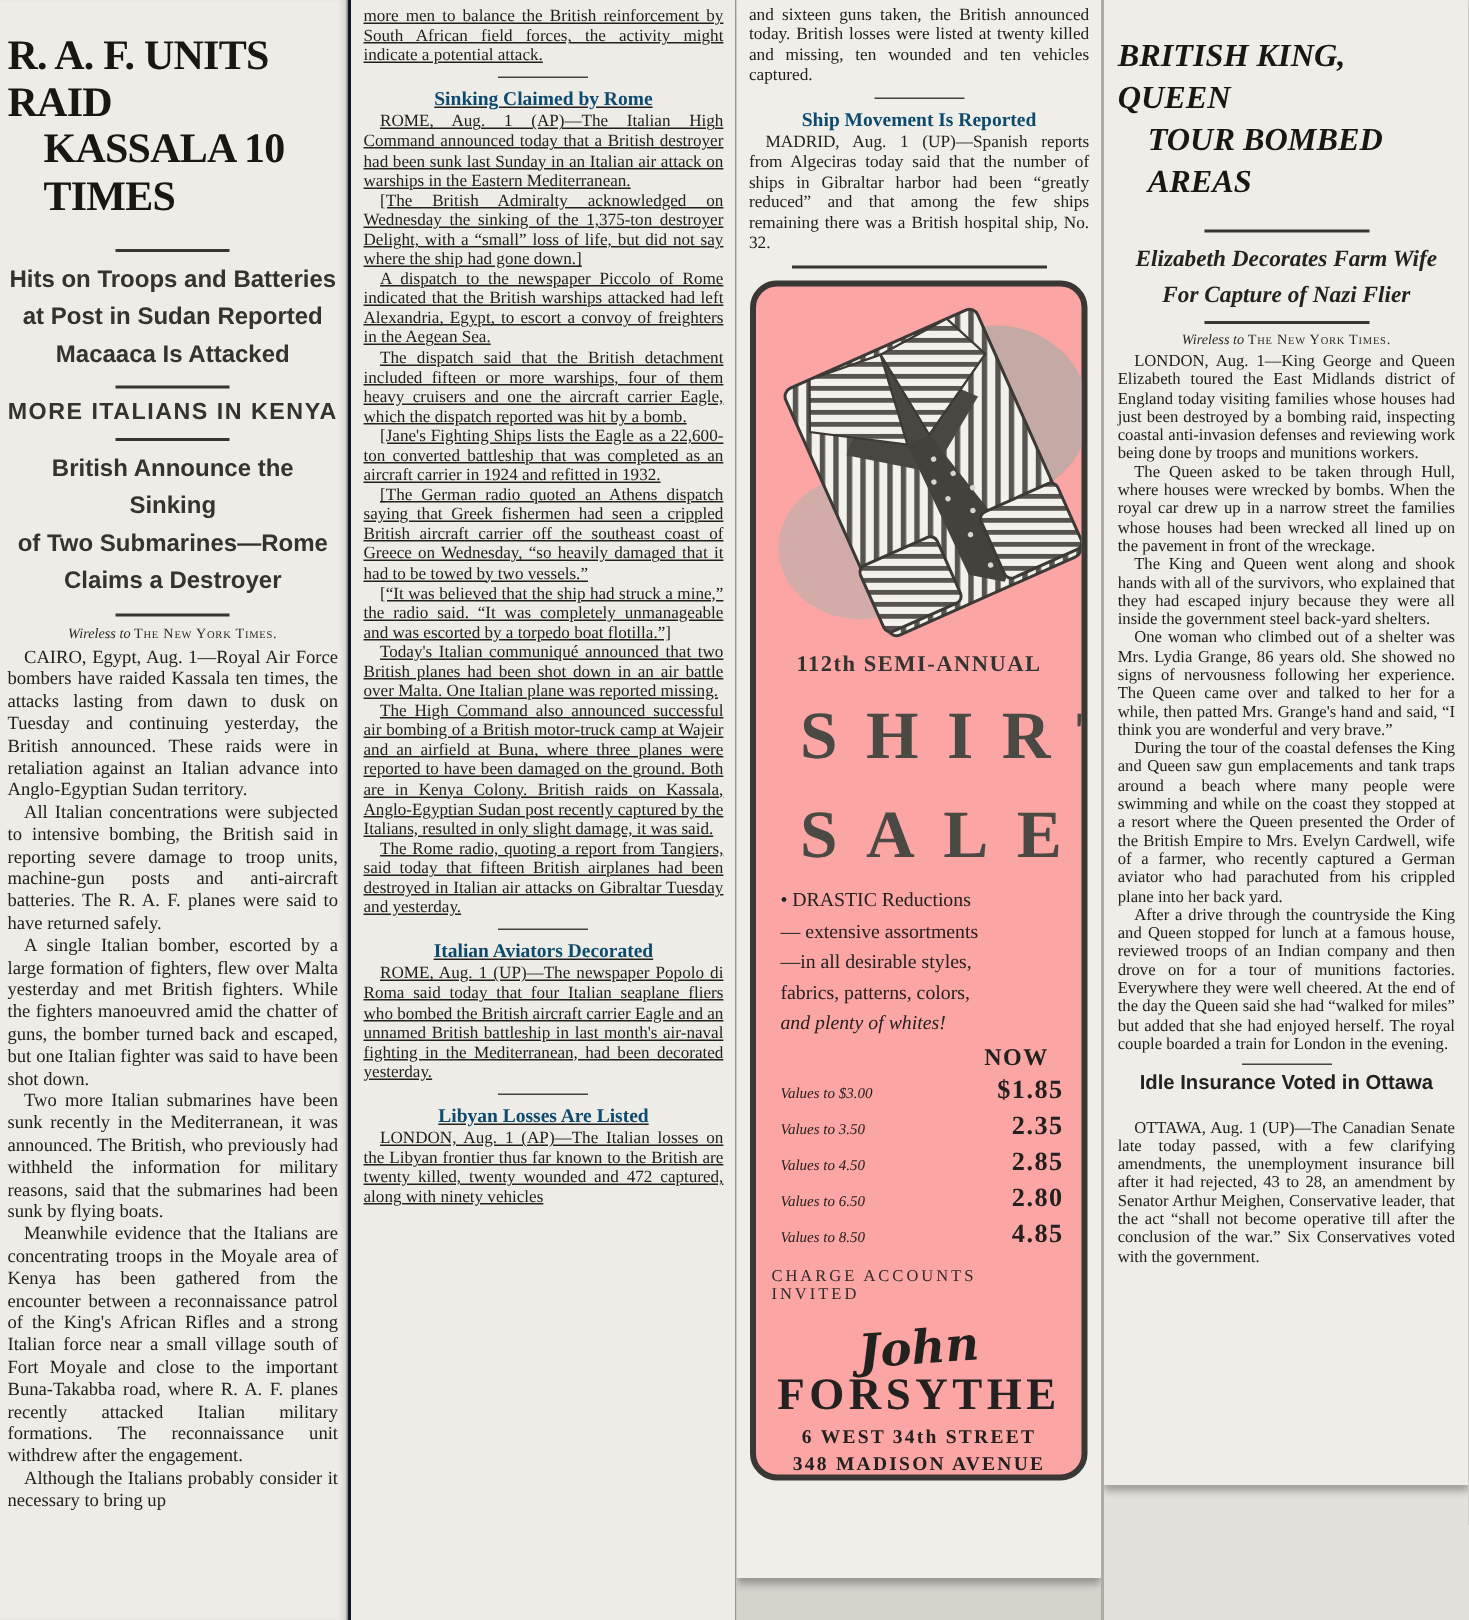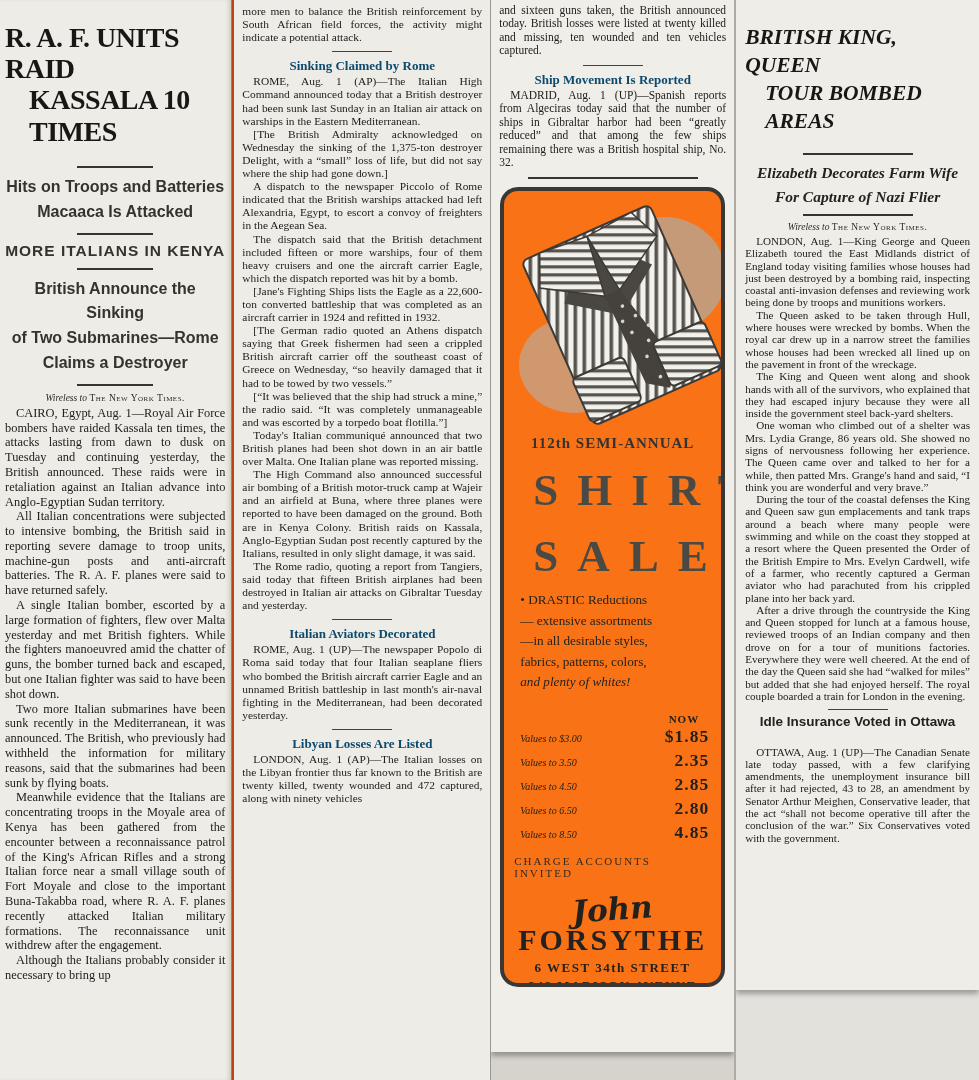--- a/index.html
+++ b/index.html
@@ -1,21 +1,21 @@
 <!DOCTYPE html>
 <html><head>
 <meta charset="utf-8">
 <style>
   html,body {margin:0; padding:0; background:#c6c3bd;}
   .page {position:relative; width:979px; height:1080px; overflow:hidden; display:flex;
          background:#d8d5cf; color:#22211e;
          font-family:"Liberation Serif","DejaVu Serif",serif;}
   .col {box-sizing:border-box; overflow:hidden; background:#eeece7;}
   .col1 {width:237px; padding:3px 6px 0 5px; border-right:1px solid #8a8781; box-shadow:inset -4px 0 6px -4px rgba(0,0,0,.25);}
-  .col2 {width:264px; padding:5px 8px 0 8px; border-left:2px solid #c2410c; border-right:1px solid #9b9892;}
+  .col2 {width:264px; padding:5px 8px 0 8px; border-left:2px solid #0f172a; border-right:1px solid #9b9892;text-decoration:underline;}
   .col3 {width:250px; background:#d6d3cd; border-right:2px solid #aeaba5;}
   .clip3 {background:#f0eee9; height:1052px; box-sizing:border-box; padding:4px 8px 0 8px; overflow:hidden; box-shadow:0 4px 5px rgba(0,0,0,.3);}
   .col4 {width:248px; background:#e3e1dc;}
   .clip4 {background:#efede8; height:990px; box-sizing:border-box; padding:6px 9px 0 9px; overflow:hidden; box-shadow:0 4px 5px rgba(0,0,0,.3);}
 
   .hl-kassala {font-weight:bold; font-size:28px; line-height:1.12; letter-spacing:-.5px; color:#181714;}
   .hl-kassala .l2 {display:block; padding-left:24px;}
   .rule {border:0; border-top:2px solid #37352f; width:76px; margin:8px auto 7px;}
   .rule-thin {border:0; border-top:1.5px solid #44423c; width:60px; margin:7px auto 5px;}
   .deck {font-family:"Liberation Sans","DejaVu Sans",sans-serif; font-weight:bold; color:#35332e;
@@ -35,49 +35,50 @@
   .subhead {font-weight:bold; text-align:center; font-size:13px; margin:7px 0 3px; color:#0c4a6e;}
   .subhead-sans {font-family:"Liberation Sans","DejaVu Sans",sans-serif; font-weight:bold; text-align:center;
                  font-size:13.5px; margin:6px 0 17px; color:#232220;}
 
   .hl-king {font-weight:bold; font-style:italic; font-size:21.5px; line-height:1.3; color:#181714;}
   .hl-king .l2 {display:block; padding-left:20px;}
   .deck-king {font-weight:bold; font-style:italic; font-size:15.5px; line-height:1.5; text-align:center; color:#24231f;}
   .rule-wide {border:0; border-top:2px solid #37352f; width:110px; margin:6px auto;}
 
   .ad-box {border:4px solid #3a3835; border-radius:18px; margin:8px 1px 0 1px; padding:4px 10px 8px;
-           height:800px; box-sizing:border-box; overflow:hidden; background:#f97316;}
+           height:800px; box-sizing:border-box; overflow:hidden; background:#fca5a5;}
   .ad-illus {display:block; margin:0 auto;}
   .ad-semi {text-align:center; font-weight:bold; font-size:15px; letter-spacing:1px; margin-top:8px; color:#343330;}
   .ad-big {text-align:center; font-weight:bold; font-size:45px; letter-spacing:19px; margin:12px 0 0 0;
            text-indent:19px; color:#4b4944;}
   .ad-big.second {margin-top:14px;}
   .ad-bullets {font-size:13.2px; line-height:1.55; margin-top:8px; color:#23221e;}
   .ad-bullets div {padding-left:6px;}
   .ad-whites {font-style:italic;}
-  .ad-now {text-align:right; font-weight:bold; font-size:11px; letter-spacing:1px; padding-right:12px; margin-top:20px;}
+  .ad-now {text-align:right; font-weight:bold; font-size:16px; letter-spacing:1px; padding-right:12px; margin-top:4px;}
   .price-row {display:flex; justify-content:space-between; align-items:baseline; padding:1.5px 2px 1.5px 6px;}
   .price-label {font-style:italic; font-size:10px;}
   .price-val {font-weight:bold; font-size:17.5px; letter-spacing:1px;}
   .ad-charge {font-size:11px; font-weight:normal; letter-spacing:2px; margin-top:10px; color:#2c2b28;}
   .brand-script {font-style:italic; font-weight:bold; font-size:31px; text-align:center; margin-top:12px;
                  transform:rotate(-4deg); font-family:"DejaVu Serif",serif;}
   .brand-name {font-weight:bold; font-size:30px; letter-spacing:3px; text-align:center; margin-top:-4px; color:#232220;}
   .ad-address {text-align:center; font-weight:bold; font-size:13px; letter-spacing:1.5px; line-height:1.4; margin-top:2px;}
 </style>
 </head>
 <body>
 
 <div class="page">
 
   <div class="col col1">
     <h1 class="hl-kassala"><span>R. A. F. UNITS RAID</span><span class="l2">KASSALA 10 TIMES</span></h1>
     <hr class="rule">
     <div class="deck">
       <div>Hits on Troops and Batteries</div>
+      <div>at Post in Sudan Reported</div>
       <div>Macaaca Is Attacked</div>
     </div>
     <hr class="rule">
     <div class="deck-caps">MORE ITALIANS IN KENYA</div>
     <hr class="rule">
     <div class="deck">
       <div>British Announce the Sinking</div>
       <div>of Two Submarines—Rome</div>
       <div>Claims a Destroyer</div>
     </div>

